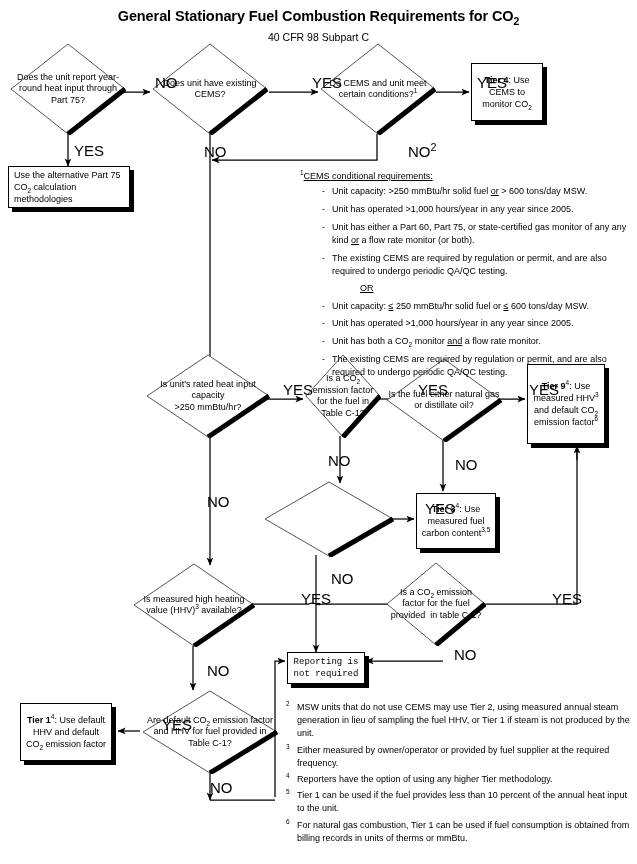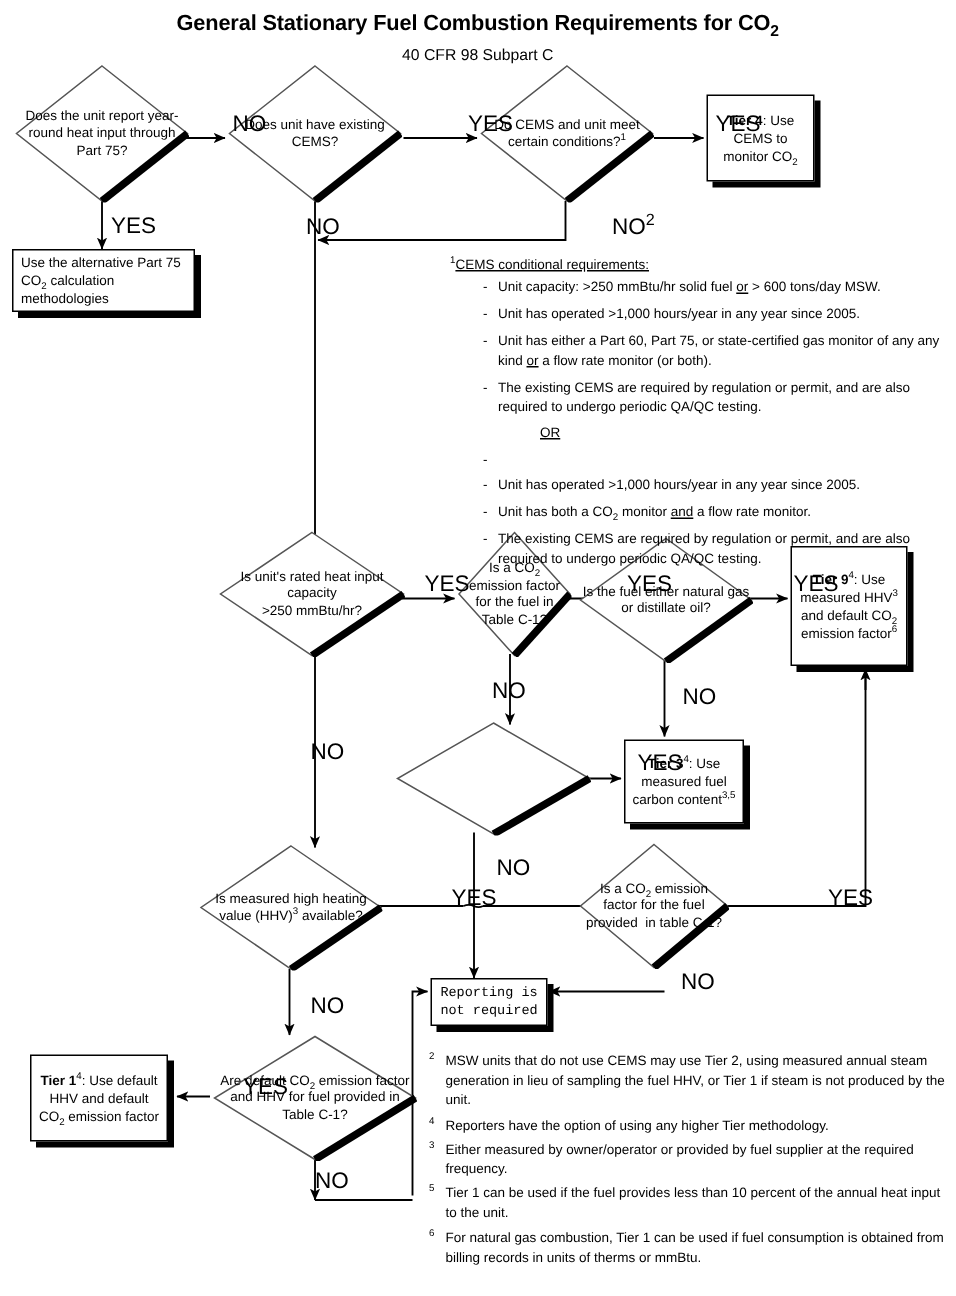--- a/index.html
+++ b/index.html
@@ -289,20 +289,21 @@
     </div>
     <div class="dashrow">
       <div class="mk">-</div>
       <div class="bd">The existing CEMS are required by regulation or permit, and are also required to undergo periodic QA/QC testing.</div>
     </div>
 
     <div class="orline"><span class="u">OR</span></div>
 
     <div class="dashrow">
       <div class="mk">-</div>
+      <div class="bd">Unit capacity: <span class="u">≤</span> 250 mmBtu/hr solid fuel or <span class="u">≤</span> 600 tons/day MSW.</div>
     </div>
     <div class="dashrow">
       <div class="mk">-</div>
       <div class="bd">Unit has operated &gt;1,000 hours/year in any year since 2005.</div>
     </div>
     <div class="dashrow">
       <div class="mk">-</div>
       <div class="bd">Unit has both a CO<sub>2</sub> monitor <span class="u">and</span> a flow rate monitor.</div>
     </div>
     <div class="dashrow">
@@ -310,28 +311,28 @@
       <div class="bd">The existing CEMS are required by regulation or permit, and are also required to undergo periodic QA/QC testing.</div>
     </div>
   </div>
 
   <div class="fnblock" style="left:286px;top:701px;width:346px;">
     <div class="fnrow">
       <div class="mk"><sup>2</sup></div>
       <div class="bd">MSW units that do not use CEMS may use Tier 2, using measured annual steam generation in lieu of sampling the fuel HHV, or Tier 1 if steam is not produced by the unit.</div>
     </div>
     <div class="fnrow">
+      <div class="mk"><sup>3</sup></div>
+      <div class="bd">Either measured by owner/operator or provided by fuel supplier at the required frequency.</div>
+    </div>
+    <div class="fnrow">
       <div class="mk"><sup>4</sup></div>
       <div class="bd">Reporters have the option of using any higher Tier methodology.</div>
     </div>
     <div class="fnrow">
-      <div class="mk"><sup>3</sup></div>
-      <div class="bd">Either measured by owner/operator or provided by fuel supplier at the required frequency.</div>
-    </div>
-    <div class="fnrow">
       <div class="mk"><sup>5</sup></div>
       <div class="bd">Tier 1 can be used if the fuel provides less than 10 percent of the annual heat input to the unit.</div>
     </div>
     <div class="fnrow">
       <div class="mk"><sup>6</sup></div>
       <div class="bd">For natural gas combustion, Tier 1 can be used if fuel consumption is obtained from billing records in units of therms or mmBtu.</div>
     </div>
   </div>
 
 </div>

